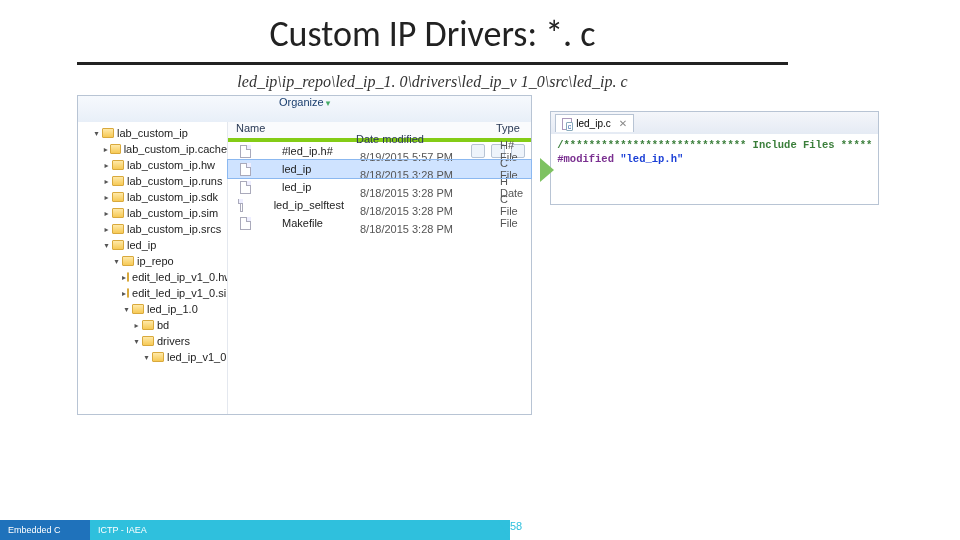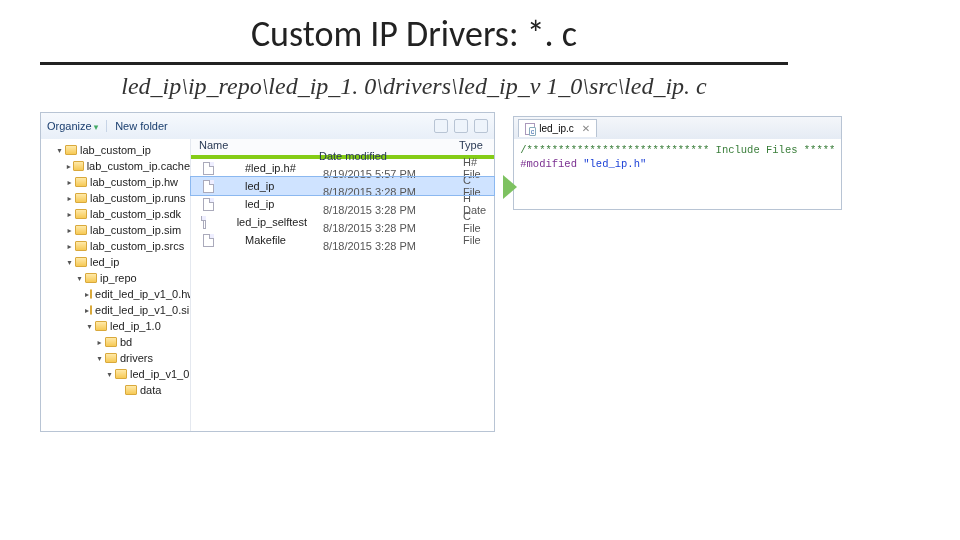--- a/index.html
+++ b/index.html
@@ -1,29 +1,29 @@
 <!DOCTYPE html>
 <html><head>
 <meta charset="utf-8">
 <style>
   * { box-sizing: border-box; margin: 0; padding: 0; }
   html, body { width: 960px; height: 540px; font-family: "Segoe UI", Arial, sans-serif; background: #fff; overflow: hidden; }
   
-  .slide { width: 828px; height: 540px; position: relative; }
+  .slide { width: 828px; height: 540px; position: relative; padding-left: 37px; }
   
   .title { font-size: 36px; font-weight: 400; text-align: center; padding: 12px 0 4px; color: #222; font-family: "Calibri", "Segoe UI", sans-serif; }
   .rule { height: 3px; background: #222; margin: 2px 40px 8px; }
   
-  .path { font-style: italic; font-family: "Times New Roman", serif; font-size: 24px; text-align: center; color: #333; margin-bottom: 12px; }
+  .path { font-style: italic; font-family: "Times New Roman", serif; font-size: 16px; text-align: center; color: #333; margin-bottom: 4px; }
   
   .content { display: flex; gap: 8px; padding: 0 40px; align-items: flex-start; }
   
   
   .explorer { border: 1px solid #b8c4d4; width: 480px; height: 320px; position: relative; background: #fff; font-size: 11px; }
-  .exp-toolbar { height: 26px; background: linear-gradient(#f6f9fd,#e8eff8); display:flex; align-items:center; padding: 0 6px; gap:8px; }
+  .exp-toolbar { height: 26px; background: linear-gradient(#f6f9fd,#e8eff8); display:flex; align-items:center; padding: 0 6px; gap:8px;flex-direction:column; }
   .exp-tool { color:#1a3e6e; }
   .exp-tool .chev { margin-left:2px; font-size:9px; color:#4a6; }
   .exp-tool.sep { height:12px; width:1px; background:#c7d4e6; }
   .exp-icons { margin-left:auto; display:flex; gap:6px; }
   .exp-icons .ebtn { height:14px; width:14px; border:1px solid #b8c4d4; border-radius:2px; background:#eef4fb; }
   
   .exp-body { display:flex; height: calc(100% - 26px); }
   .tree { width: 150px; border-right:1px solid #e4e8ef; overflow:hidden; padding:3px 0; background:#fff; }
   .tree-row { display:flex; align-items:center; height:16px; padding-left: calc(var(--d) * 10px + 4px); white-space:nowrap; color:#222; }
   .tree-row .exp { width:9px; height:9px; display:inline-flex; align-items:center; justify-content:center; font-size:8px; color:#555; margin-right:1px;}
@@ -41,27 +41,27 @@
   .fp-row .c-name{display:flex;align-items:center;}
   .fp-row .txt{color:#222;margin-left:27px;}
   .fp-row .c-date,.fp-row .c-type{color:#555;}
   
   
   .arrow { width:60px; height:18px; margin-top:66px; position:relative; }
   .arrow .shaft{height:14px;background:linear-gradient(#cfe8c2,#8fc97a);border:1px solid #5fa94b;}
   .arrow .head{position:absolute;right:-12px;top:-3px;width:0;height:0;border-left:14px solid #7ec261;border-top:12px solid transparent;border-bottom:12px solid transparent;}
   
   
-  .editor { border:1px solid #b8c4d4; width: 330px; margin-top:4px; font-family:"Consolas","Courier New",monospace; font-size:10.5px; background:#fff;}
+  .editor { border:1px solid #b8c4d4; width: 330px; margin-top:16px; font-family:"Consolas","Courier New",monospace; font-size:10.5px; background:#fff;}
   .ed-tab { height:22px; background:linear-gradient(#f4f6fa,#e5ebf4); display:flex; align-items:center; padding-left:4px;}
   .tab { background:#fff; border:1px solid #b8c4d4; border-bottom:none; height:18px; display:flex;align-items:center;padding:0 6px; gap:4px; font-family:"Segoe UI",sans-serif; font-size:10px;}
   .tab .cfile{width:10px;height:12px;background:#fff;border:1px solid #a9b;position:relative;}
   .tab .cfile::before{content:"c";position:absolute;bottom:-2px;right:-2px;font-size:7px;color:#36a;background:#fff;border:1px solid #8ab;padding:0 1px;line-height:7px;border-radius:1px;}
   .tab .close { font-size:10px; color:#888; margin-left:4px;}
-  .ed-body { padding:4px 6px; line-height:1.35; min-height:70px; white-space:nowrap; overflow:hidden;}
+  .ed-body { padding:4px 6px; line-height:1.35; min-height:70px; white-space:nowrap; overflow:hidden;font-weight:bold;}
   .ed-body .cm{color:#3a7e3a;}
   .ed-body .keep{color:#7a2f90;}
   .ed-body .str{color:#1a3fd6;}
   
   
   .footer { position:absolute; left:0; right:0; bottom:0; height:20px; display:flex; align-items:center; }
   .footer .left { width:90px; height:100%; background:#1f72bb; color:#fff; font-size:9px; display:flex; align-items:center; padding-left:8px;}
   .footer .mid { width:420px; height:100%; background:#2fc0dd; color:#fff; font-size:9px; display:flex; align-items:center; padding-left:8px;}
   .footer .right { flex:1; height:100%; background:#fff; position:relative;}
   .footer .right .slash{ position:absolute; left:-12px; top:0; width:0; height:0; border-left:12px solid #2fc0dd; border-top:20px solid transparent;}
@@ -160,25 +160,20 @@
             <div class="tree-row" style="--d: 5;">
               <span class="exp">▾</span>
               <span class="folder-icon"></span>
               <span>drivers</span>
             </div>
             <div class="tree-row" style="--d: 6;">
               <span class="exp">▾</span>
               <span class="folder-icon"></span>
               <span>led_ip_v1_0</span>
             </div>
-            <div class="tree-row" style="--d: 7;">
-              <span class="exp"></span>
-              <span class="folder-icon"></span>
-              <span>data</span>
-            </div>
           </div>
         <div class="filepane">
           <div class="fp-head">
             <div class="fp-col c-name">Name</div>
             <div class="fp-col c-date">Date modified</div>
             <div class="fp-col c-type">Type</div>
           </div>
           <div id="files">
               <div class="fp-row">
                 <div class="fp-col c-name">
@@ -239,13 +234,21 @@
         </div>
       </div>
       <div class="ed-body">
         <div><span class="cm">/***************************** Include Files *****</span></div>
         <div><span class="keep">#modified </span><span class="str">"led_ip.h"</span></div>
         <div>&nbsp;</div>
       </div>
     </div>
   </div>
 
+  <div class="footer">
+    <div class="left">Embedded C</div>
+    <div class="mid">ICTP - IAEA</div>
+    <div class="right">
+        <div class="slash"></div>
+      <div class="pg">58</div>
+    </div>
+  </div>
 </div>
 
 </body></html>

